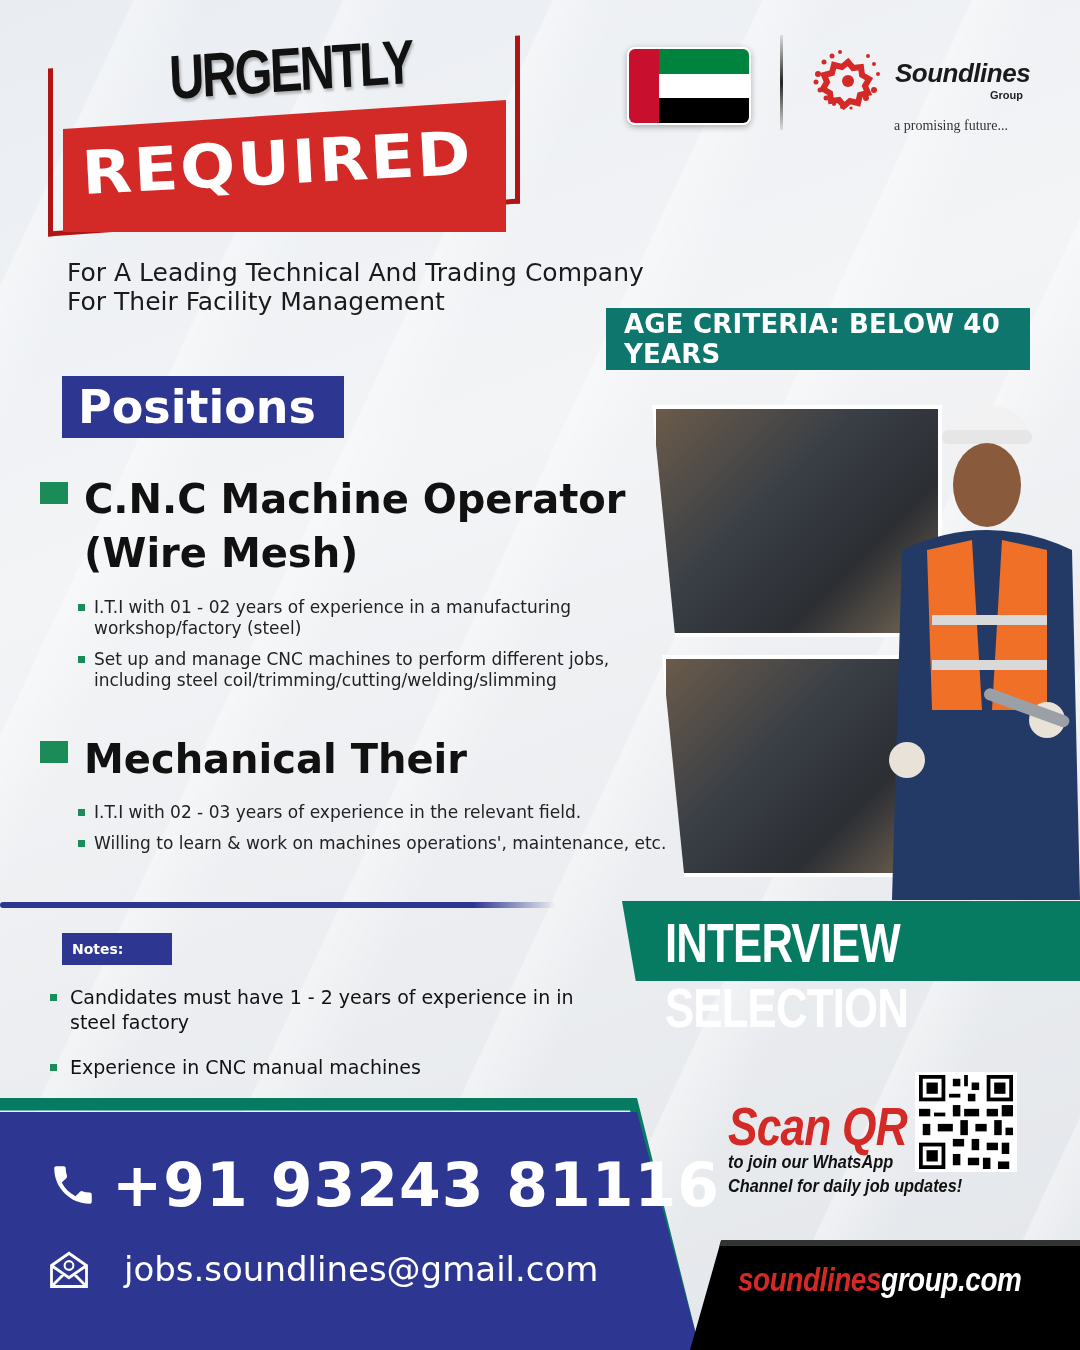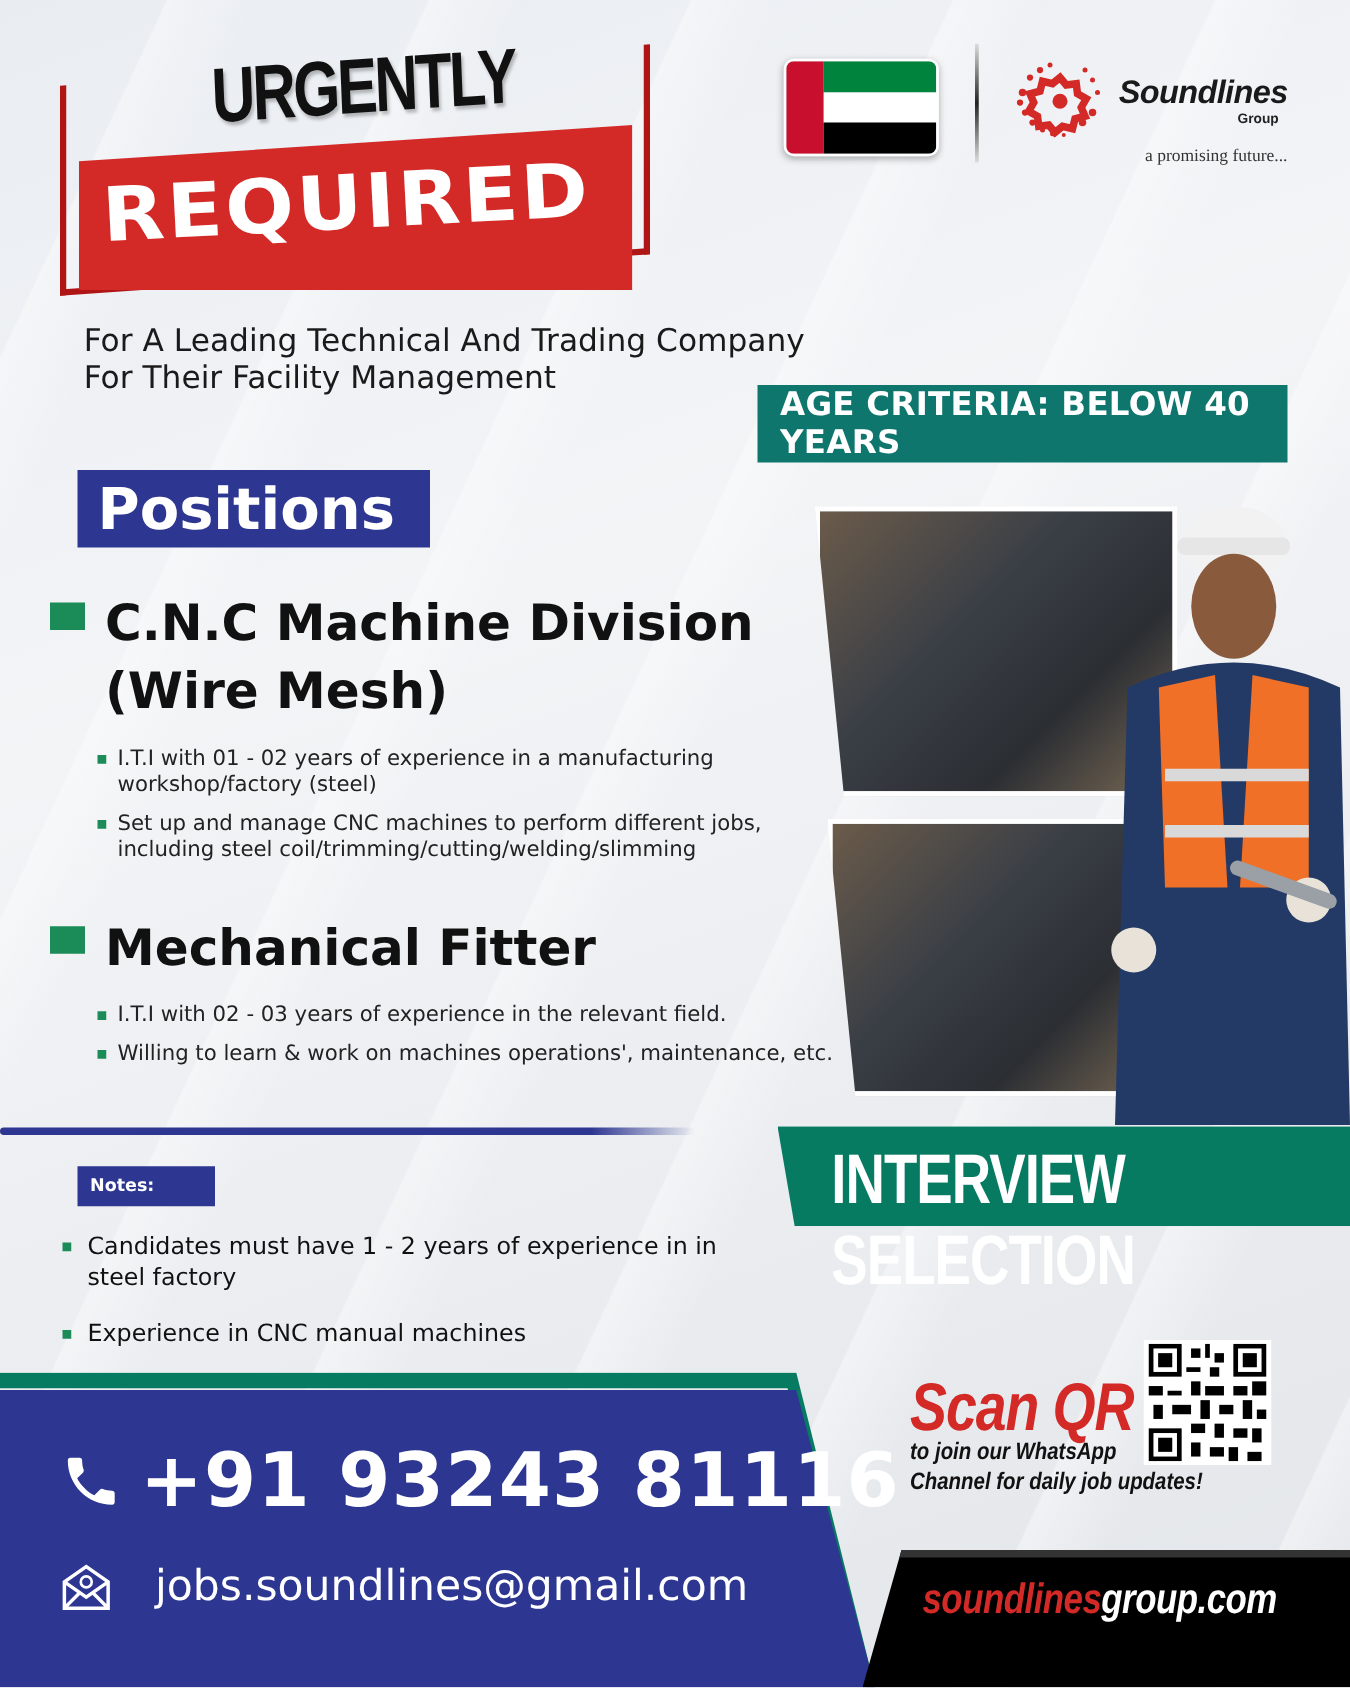--- a/index.html
+++ b/index.html
@@ -56,21 +56,21 @@
   .flag .stripes div { flex: 1; }
   .divider-v { left: 780px; top: 35px; width: 3px; height: 95px; background: linear-gradient(#ddd, #222, #ddd); }
 
   
   .logo-mark { left: 808px; top: 48px; width: 80px; height: 62px; }
   .logo-name {
     left: 895px; top: 58px; font-family: "Liberation Sans", sans-serif; font-weight: 700; font-style: italic;
     font-size: 26px; color: #1a1a1a; letter-spacing: -0.5px;
   }
   .logo-group { left: 990px; top: 89px; font-family: "Liberation Sans", sans-serif; font-weight:700; font-size: 11px; color:#222; }
-  .logo-tagline { left: 916px; top: 118px; font-family: "Liberation Serif", serif; font-size: 14px; color: #333; }
+  .logo-tagline { left: 894px; top: 118px; font-family: "Liberation Serif", serif; font-size: 14px; color: #333; }
 
   
   .intro {
     left: 67px; top: 258px; font-size: 25px; line-height: 29px; color: #1a1a1a; font-weight: 500;
   }
   .age-box {
     left: 606px; top: 308px; width: 424px; height: 62px; background: #0f766e;
     color: #fff; font-weight: 700; font-size: 26px; display:flex; align-items:center; padding-left: 18px; letter-spacing: 0.2px;
   }
 
@@ -205,31 +205,31 @@
 <div class="abs intro">
   <div>For A Leading Technical And Trading Company</div>
   <div>For Their Facility Management</div>
 </div>
 <div class="abs age-box">AGE CRITERIA: BELOW 40 YEARS</div>
 
 <div class="abs positions-box">Positions</div>
 
 <span class="abs sq" style="left:40px;top:482px;"></span>
 <div class="abs job-title" style="left:84px;top:472px;">
-  <div>C.N.C Machine Division</div>
+  <div>C.N.C Machine Operator</div>
   <div>(Wire Mesh)</div>
 </div>
 <ul class="abs bullets" style="left:78px;top:597px;width:540px;">
   <li>I.T.I with 01 - 02 years of experience in a manufacturing workshop/factory (steel)</li>
   <li>Set up and manage CNC machines to perform different jobs, including steel coil/trimming/cutting/welding/slimming</li>
 </ul>
 
 <span class="abs sq" style="left:40px;top:741px;"></span>
 <div class="abs job-title" style="left:84px;top:732px;">
-  <div>Mechanical Fitter</div>
+  <div>Mechanical Their</div>
 </div>
 <ul class="abs bullets" style="left:78px;top:802px;width:620px;">
   <li>I.T.I with 02 - 03 years of experience in the relevant field.</li>
   <li>Willing to learn &amp; work on machines operations', maintenance, etc.</li>
 </ul>
 
 <div class="abs photo photo1"></div>
 <div class="abs photo photo2"></div>
 <svg class="abs worker" viewBox="0 0 208 510">
   <ellipse cx="115" cy="45" rx="42" ry="30" fill="#f2f2f2"></ellipse>

